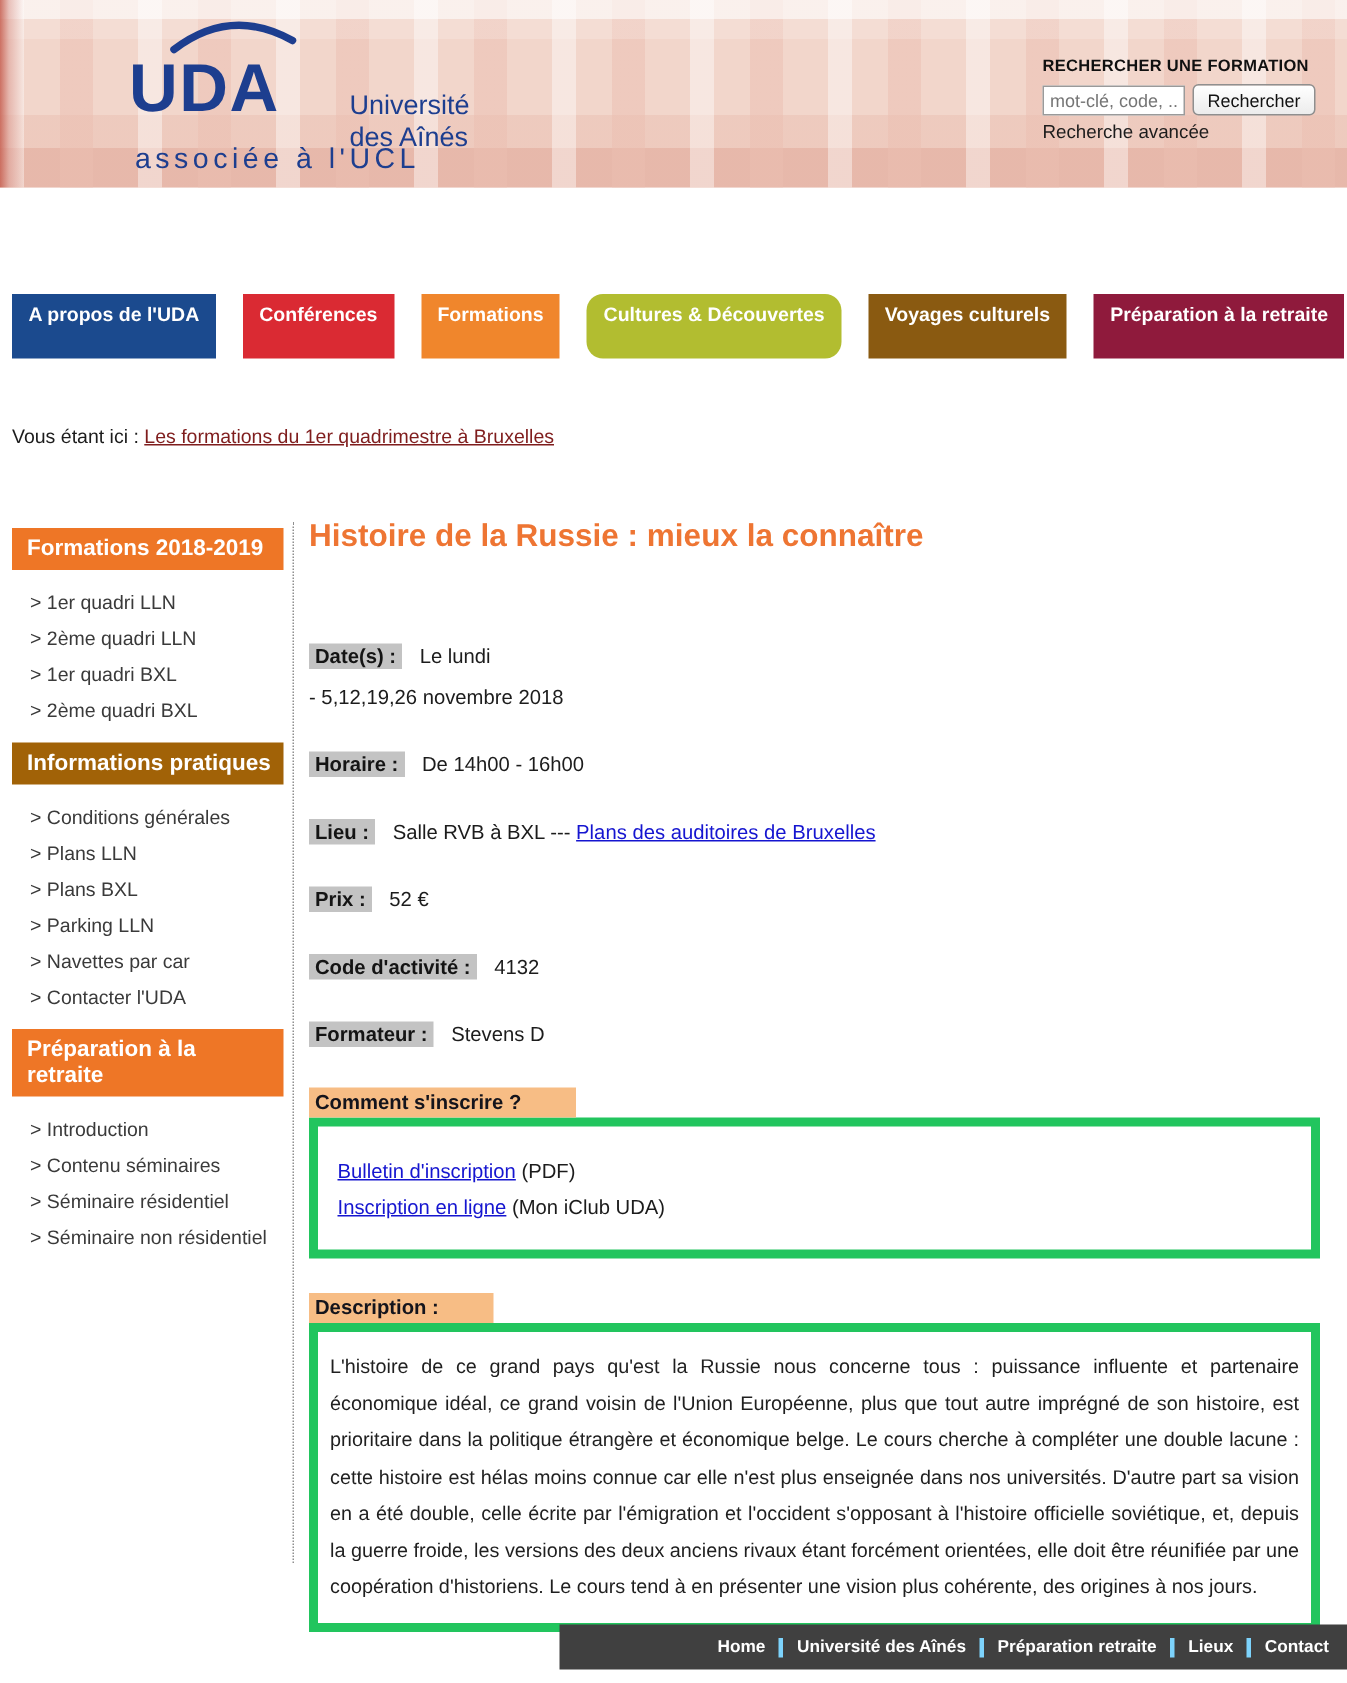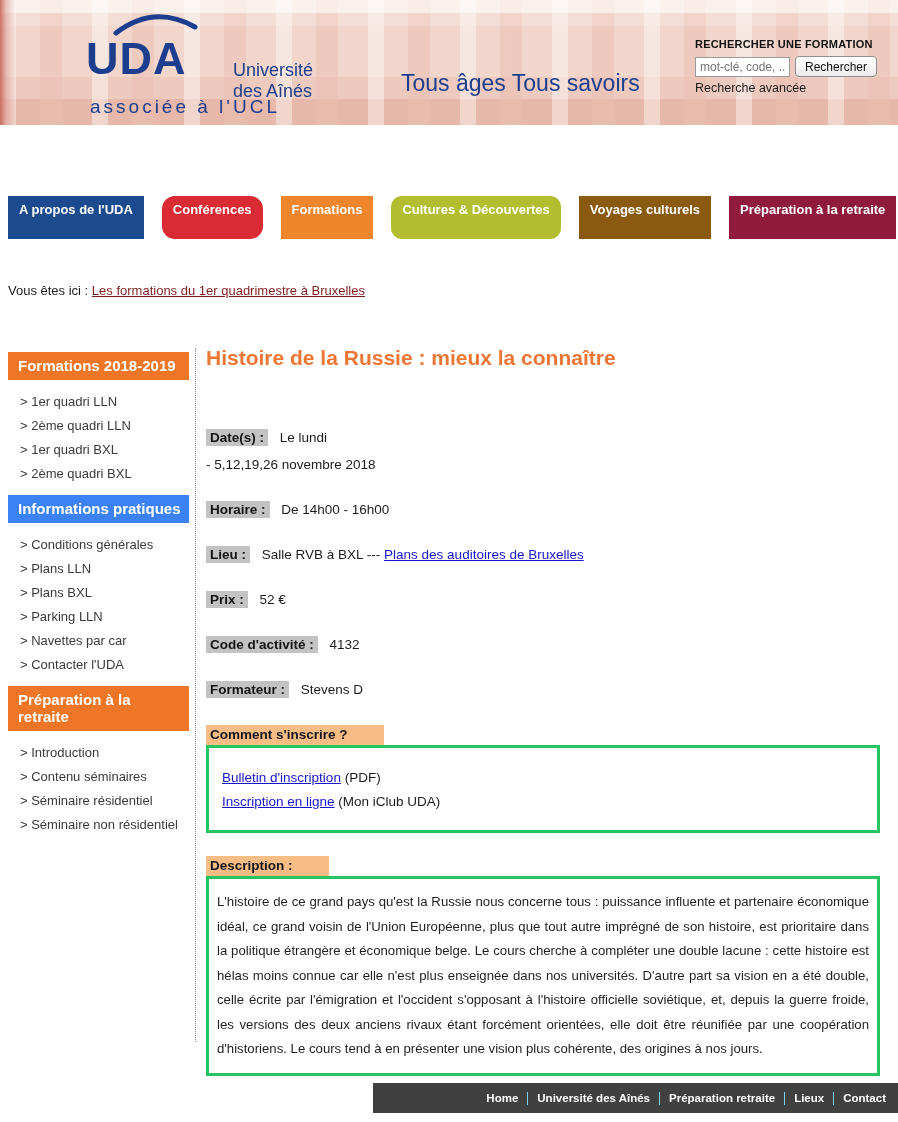--- a/index.html
+++ b/index.html
@@ -46,82 +46,81 @@
   
   .content { position:absolute; left:206px; top:345px; width:674px; }
   .content h1 { font-size:21px; font-weight:bold; line-height:26px; }
   .details { margin-top:57px; }
   .drow { margin-bottom:25px; font-size:13.5px; line-height:20px; color:#1c1c1c; }
   .dlabel { background:#c3c3c3; font-weight:bold; padding:1px 4px; margin-right:8px; color:#141414; }
   .drow .second { margin-top:7px; }
   .drow a, .box a { color:#1515d0; text-decoration:underline; cursor:pointer; }
   .section-title { display:inline-block; color:#14141c; font-weight:bold; font-size:13.5px; padding:2px 36px 3px 4px; }
   .inscription { margin-top:13px; }
-  .box { border:3px solid #22c55e; }
+  .box { border:6px solid #22c55e; }
   .insc-box { padding:18px 0 16px 13px; }
   .insc-box .iline { font-size:13.5px; line-height:24px; color:#1c1c1c; }
   .description { margin-top:23px; }
   .desc-box { padding:11px 8px; }
   .desc-box p { font-size:13.2px; line-height:24.5px; text-align:justify; color:#1f1f1f; }
 
   
   .site-footer { position:absolute; left:373px; top:1083px; width:525px; height:30px; display:flex; align-items:center; justify-content:flex-end; }
   .f-link { color:#fff; font-weight:bold; font-size:11.5px; padding:0 9px; line-height:13px; cursor:pointer; white-space:nowrap; }
-  .f-link + .f-link { border-left:1px solid #7dd3fc; }
+  .f-link + .f-link { border-left:3px solid #7dd3fc; }
   .f-link:last-child { padding-right:12px; }
 </style>
 </head>
 <body>
 
 <div class="page">
 
   <header class="site-header">
     <svg class="logo-arc" width="88" height="24" viewBox="0 0 88 24">
       <path d="M4 21 Q42 -8 83 15" stroke="#1d3e8f" stroke-width="5" fill="none" stroke-linecap="round"></path>
     </svg>
     <div class="logo-acronym" style="color: rgb(29, 62, 143);">UDA</div>
     <div class="logo-sub">
       <div>Université</div>
       <div>des Aînés</div>
     </div>
     <div class="logo-baseline">associée à l'UCL</div>
-    <div class="tagline">Tous âges Tous savoirs</div>
     <div class="search">
       <div class="search-label">RECHERCHER UNE FORMATION</div>
       <div class="search-row">
         <input type="text" class="search-input" placeholder="mot-clé, code, ..." style="">
         <button class="search-btn">Rechercher</button>
       </div>
       <a class="advanced">Recherche avancée</a>
     </div>
   </header>
 
   <nav class="main-nav">
     <div class="nav-btn" style="background-color: rgb(27, 74, 142);">A propos de l'UDA</div>
-    <div class="nav-btn" style="background-color: rgb(218, 42, 51); border-radius: 13px;">Conférences</div>
+    <div class="nav-btn" style="background-color: rgb(218, 42, 51);">Conférences</div>
     <div class="nav-btn" style="background-color: rgb(240, 134, 44);">Formations</div>
     <div class="nav-btn" style="background-color: rgb(178, 189, 48); border-radius: 11px;">Cultures &amp; Découvertes</div>
     <div class="nav-btn" style="background-color: rgb(138, 90, 17);">Voyages culturels</div>
     <div class="nav-btn" style="background-color: rgb(143, 26, 60);">Préparation à la retraite</div>
   </nav>
 
   <div class="breadcrumb">
-    <span>Vous êtes ici :</span>
+    <span>Vous étant ici :</span>
     <a>Les formations du 1er quadrimestre à Bruxelles</a>
   </div>
 
   <aside class="sidebar">
     <div class="side-title" style="background-color: rgb(238, 118, 38);">Formations 2018-2019</div>
     <ul class="side-list">
       <li>&gt; 1er quadri LLN</li>
       <li>&gt; 2ème quadri LLN</li>
       <li>&gt; 1er quadri BXL</li>
       <li>&gt; 2ème quadri BXL</li>
     </ul>
-    <div class="side-title" style="background-color: #3b82f6;">Informations pratiques</div>
+    <div class="side-title" style="background-color: #a16207;">Informations pratiques</div>
     <ul class="side-list">
       <li>&gt; Conditions générales</li>
       <li>&gt; Plans LLN</li>
       <li>&gt; Plans BXL</li>
       <li>&gt; Parking LLN</li>
       <li>&gt; Navettes par car</li>
       <li>&gt; Contacter l'UDA</li>
     </ul>
     <div class="side-title" style="background-color: rgb(238, 118, 38);">Préparation à la retraite</div>
     <ul class="side-list">

